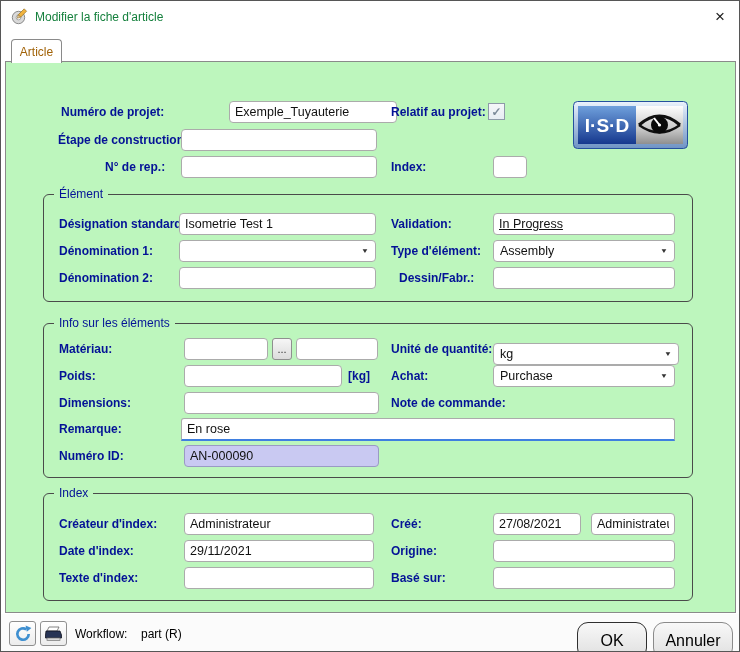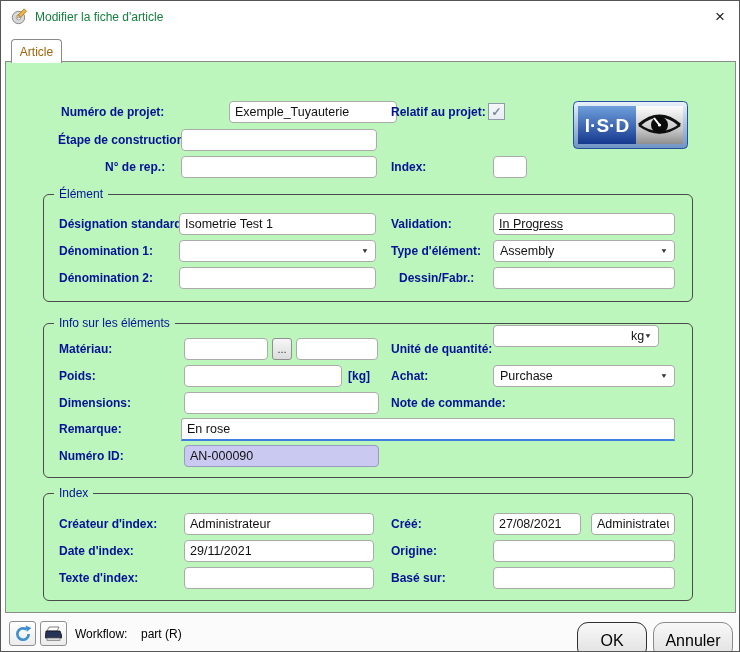--- a/index.html
+++ b/index.html
@@ -119,21 +119,21 @@
   <input class="fld" style="left: 492px; top: 266px; width: 182px;" value="">
 
   <div class="group" style="left:42px;top:322px;width:650px;height:155px;">
     <div class="legend">Info sur les éléments</div>
   </div>
   <div class="lbl" style="left:58px;top:341px;">Matériau:</div>
   <input class="fld" style="left: 183px; top: 337px; width: 84px;" value="">
   <div class="browse-btn" style="left:271px;top:337px;">...</div>
   <input class="fld" style="left: 295px; top: 337px; width: 82px;" value="">
   <div class="lbl" style="left:390px;top:341px;">Unité de quantité:</div>
-  <div class="combo" style="left:492px;top:324px;width:166px;justify-content:flex-end;">
+  <div class="combo" style="left:492px;top:342px;width:186px;">
     <span>kg</span>
     <span class="arrow">▼</span>
   </div>
 
   <div class="lbl" style="left:58px;top:368px;">Poids:</div>
   <input class="fld" style="left: 183px; top: 364px; width: 158px;" value="">
   <div class="unit-lbl" style="left:347px;top:368px;">[kg]</div>
   <div class="lbl" style="left:390px;top:368px;">Achat:</div>
   <div class="combo" style="left:492px;top:364px;width:182px;">
     <span>Purchase</span>

